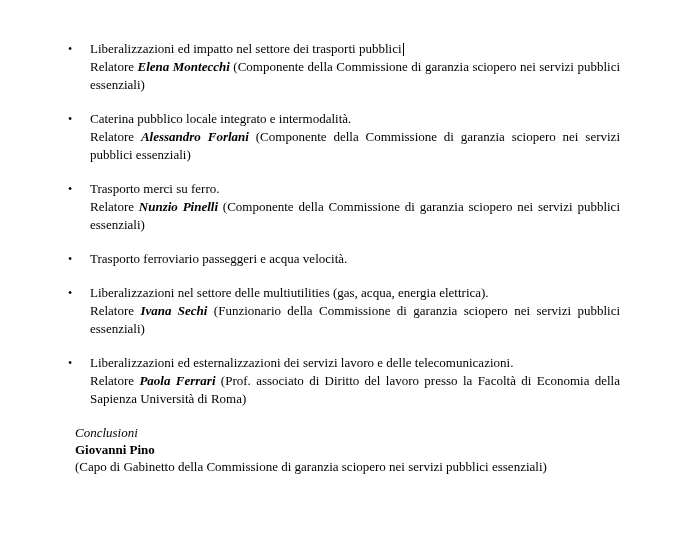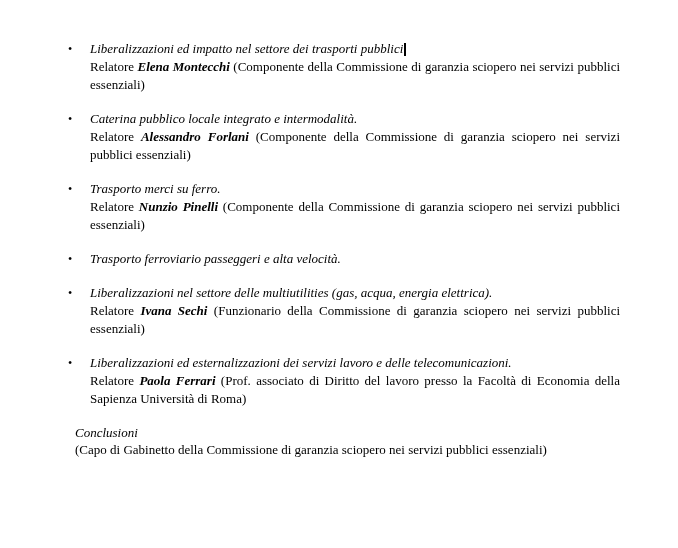--- a/index.html
+++ b/index.html
@@ -32,21 +32,20 @@
     margin: 0 0 16px 0;
   }
   .bullet {
     position: absolute;
     left: -22px;
     top: 0;
     font-size: 12px;
   }
   p.topic {
     margin: 0;
-    font-style: italic;
   }
   p.detail {
     margin: 0;
     text-align: justify;
   }
   p.detail b {
     font-weight: bold;
     font-style: italic;
   }
   .caret {
@@ -103,21 +102,21 @@
         <p class="topic"><span>Trasporto merci su ferro.</span></p>
         <p class="detail">
           <span>Relatore</span>
           <b>Nunzio Pinelli</b>
           <span>(Componente della Commissione di garanzia sciopero nei servizi pubblici essenziali)</span>
         </p>
       </li>
 
       <li class="item">
         <span class="bullet">•</span>
-        <p class="topic"><span>Trasporto ferroviario passeggeri e alta velocità.</span></p>
+        <p class="topic"><span>Trasporto ferroviario passeggeri e acqua velocità.</span></p>
       </li>
 
       <li class="item">
         <span class="bullet">•</span>
         <p class="topic"><span>Liberalizzazioni nel settore delle multiutilities (gas, acqua, energia elettrica).</span></p>
         <p class="detail">
           <span>Relatore</span>
           <b>Ivana Sechi</b>
           <span>(Funzionario della Commissione di garanzia sciopero nei servizi pubblici essenziali)</span>
         </p>
@@ -130,17 +129,18 @@
           <span>Relatore</span>
           <b>Paola Ferrari</b>
           <span>(Prof. associato di Diritto del lavoro presso la Facoltà di Economia della Sapienza Università di Roma)</span>
         </p>
       </li>
 
     </ul>
 
     <div class="conclusions">
       <div class="heading">Conclusioni</div>
+      <div class="speaker">Giovanni Pino</div>
       <div class="affil">(Capo di Gabinetto della Commissione di garanzia sciopero nei servizi pubblici essenziali)</div>
     </div>
 
   </div>
 </div>
 
 </body></html>

